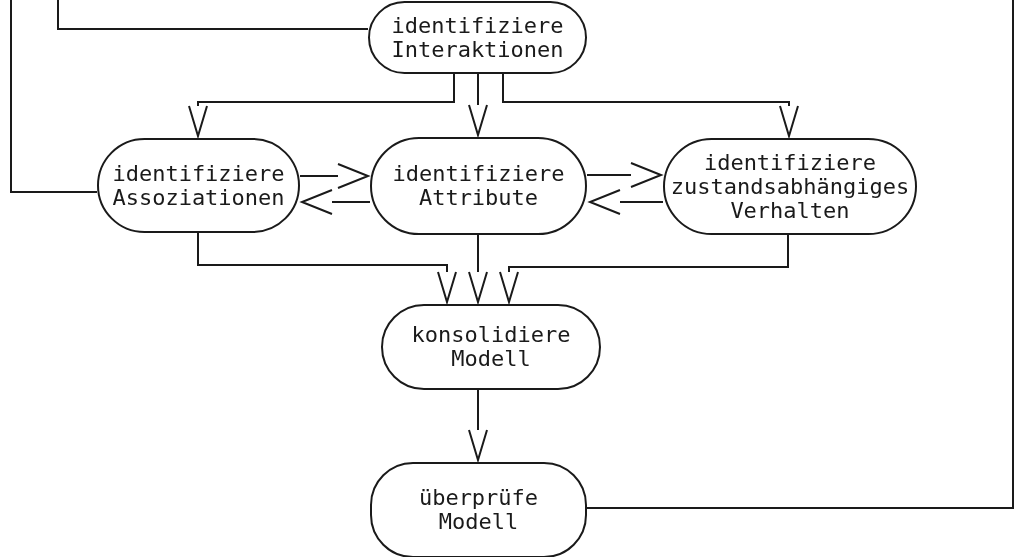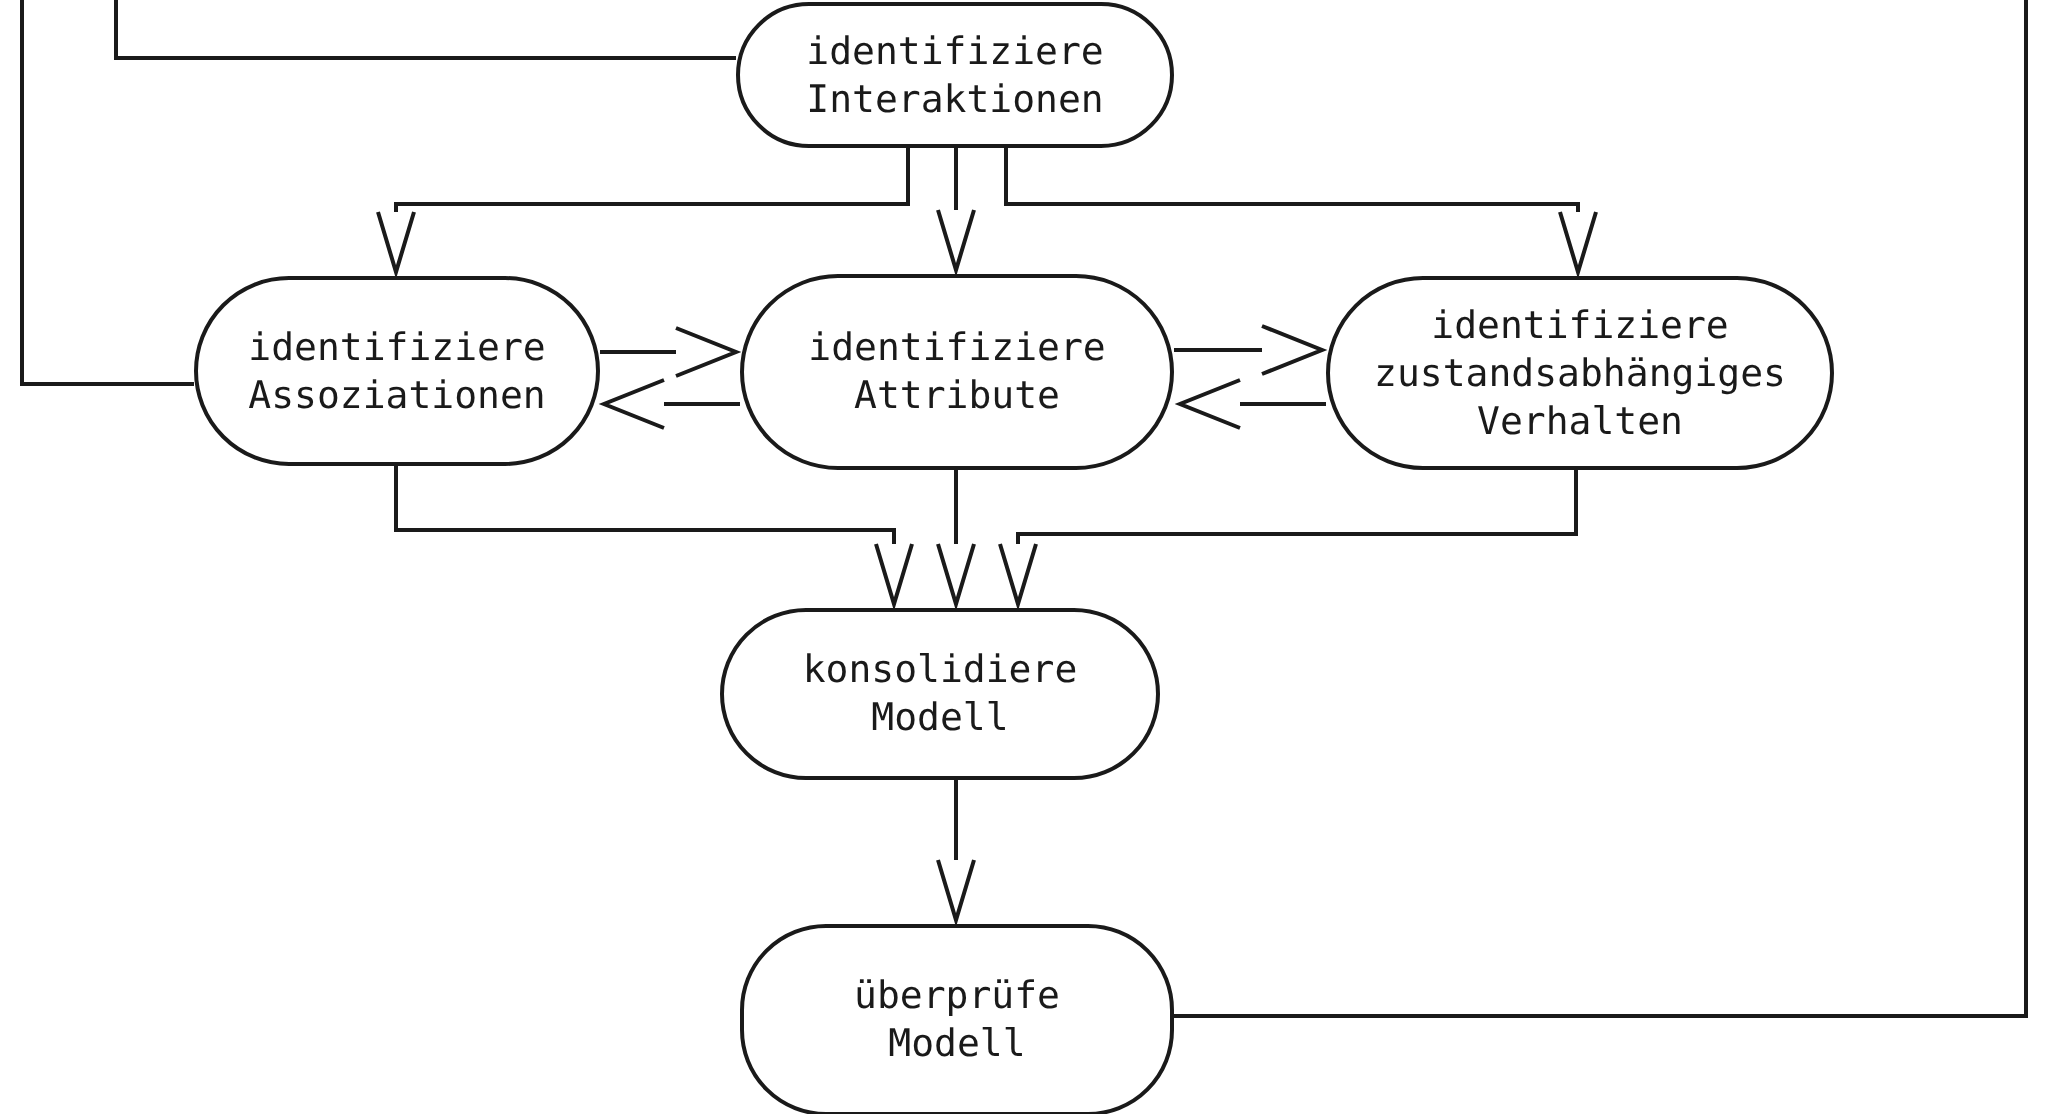--- a/index.html
+++ b/index.html
@@ -28,21 +28,21 @@
     background: #ffffff;
     border: 2px solid #1a1a1a;
     display: flex;
     align-items: center;
     justify-content: center;
     text-align: center;
   }
   .node-label {
     display: block;
     white-space: pre-line;
-    font-size: 19px;
+    font-size: 22px;
     line-height: 24px;
     color: #1a1a1a;
   }
 </style>
 </head>
 <body>
 
 <div class="stage" style="background: rgb(255, 255, 255);">
   <svg class="connector-layer" viewBox="0 0 1024 557" xmlns="http://www.w3.org/2000/svg" aria-hidden="true">
       <polyline points="58,0 58,29 368,29" fill="none" stroke="#1a1a1a" stroke-width="2"></polyline>
@@ -82,21 +82,21 @@
     </div>
     <div class="node" style="left: 370px; top: 137px; width: 217px; height: 98px; border-radius: 49px; border-color: rgb(26, 26, 26);">
       <span class="node-label">identifiziere
 Attribute</span>
     </div>
     <div class="node" style="left: 663px; top: 138px; width: 254px; height: 97px; border-radius: 48.5px; border-color: rgb(26, 26, 26);">
       <span class="node-label">identifiziere
 zustandsabhängiges
 Verhalten</span>
     </div>
-    <div class="node" style="left: 360px; top: 304px; width: 220px; height: 86px; border-radius: 43px; border-color: rgb(26, 26, 26);">
+    <div class="node" style="left: 381px; top: 304px; width: 220px; height: 86px; border-radius: 43px; border-color: rgb(26, 26, 26);">
       <span class="node-label">konsolidiere
 Modell</span>
     </div>
     <div class="node" style="left: 370px; top: 462px; width: 217px; height: 96px; border-radius: 43px; border-color: rgb(26, 26, 26);">
       <span class="node-label">überprüfe
 Modell</span>
     </div>
   </div>
 
 </body></html>

